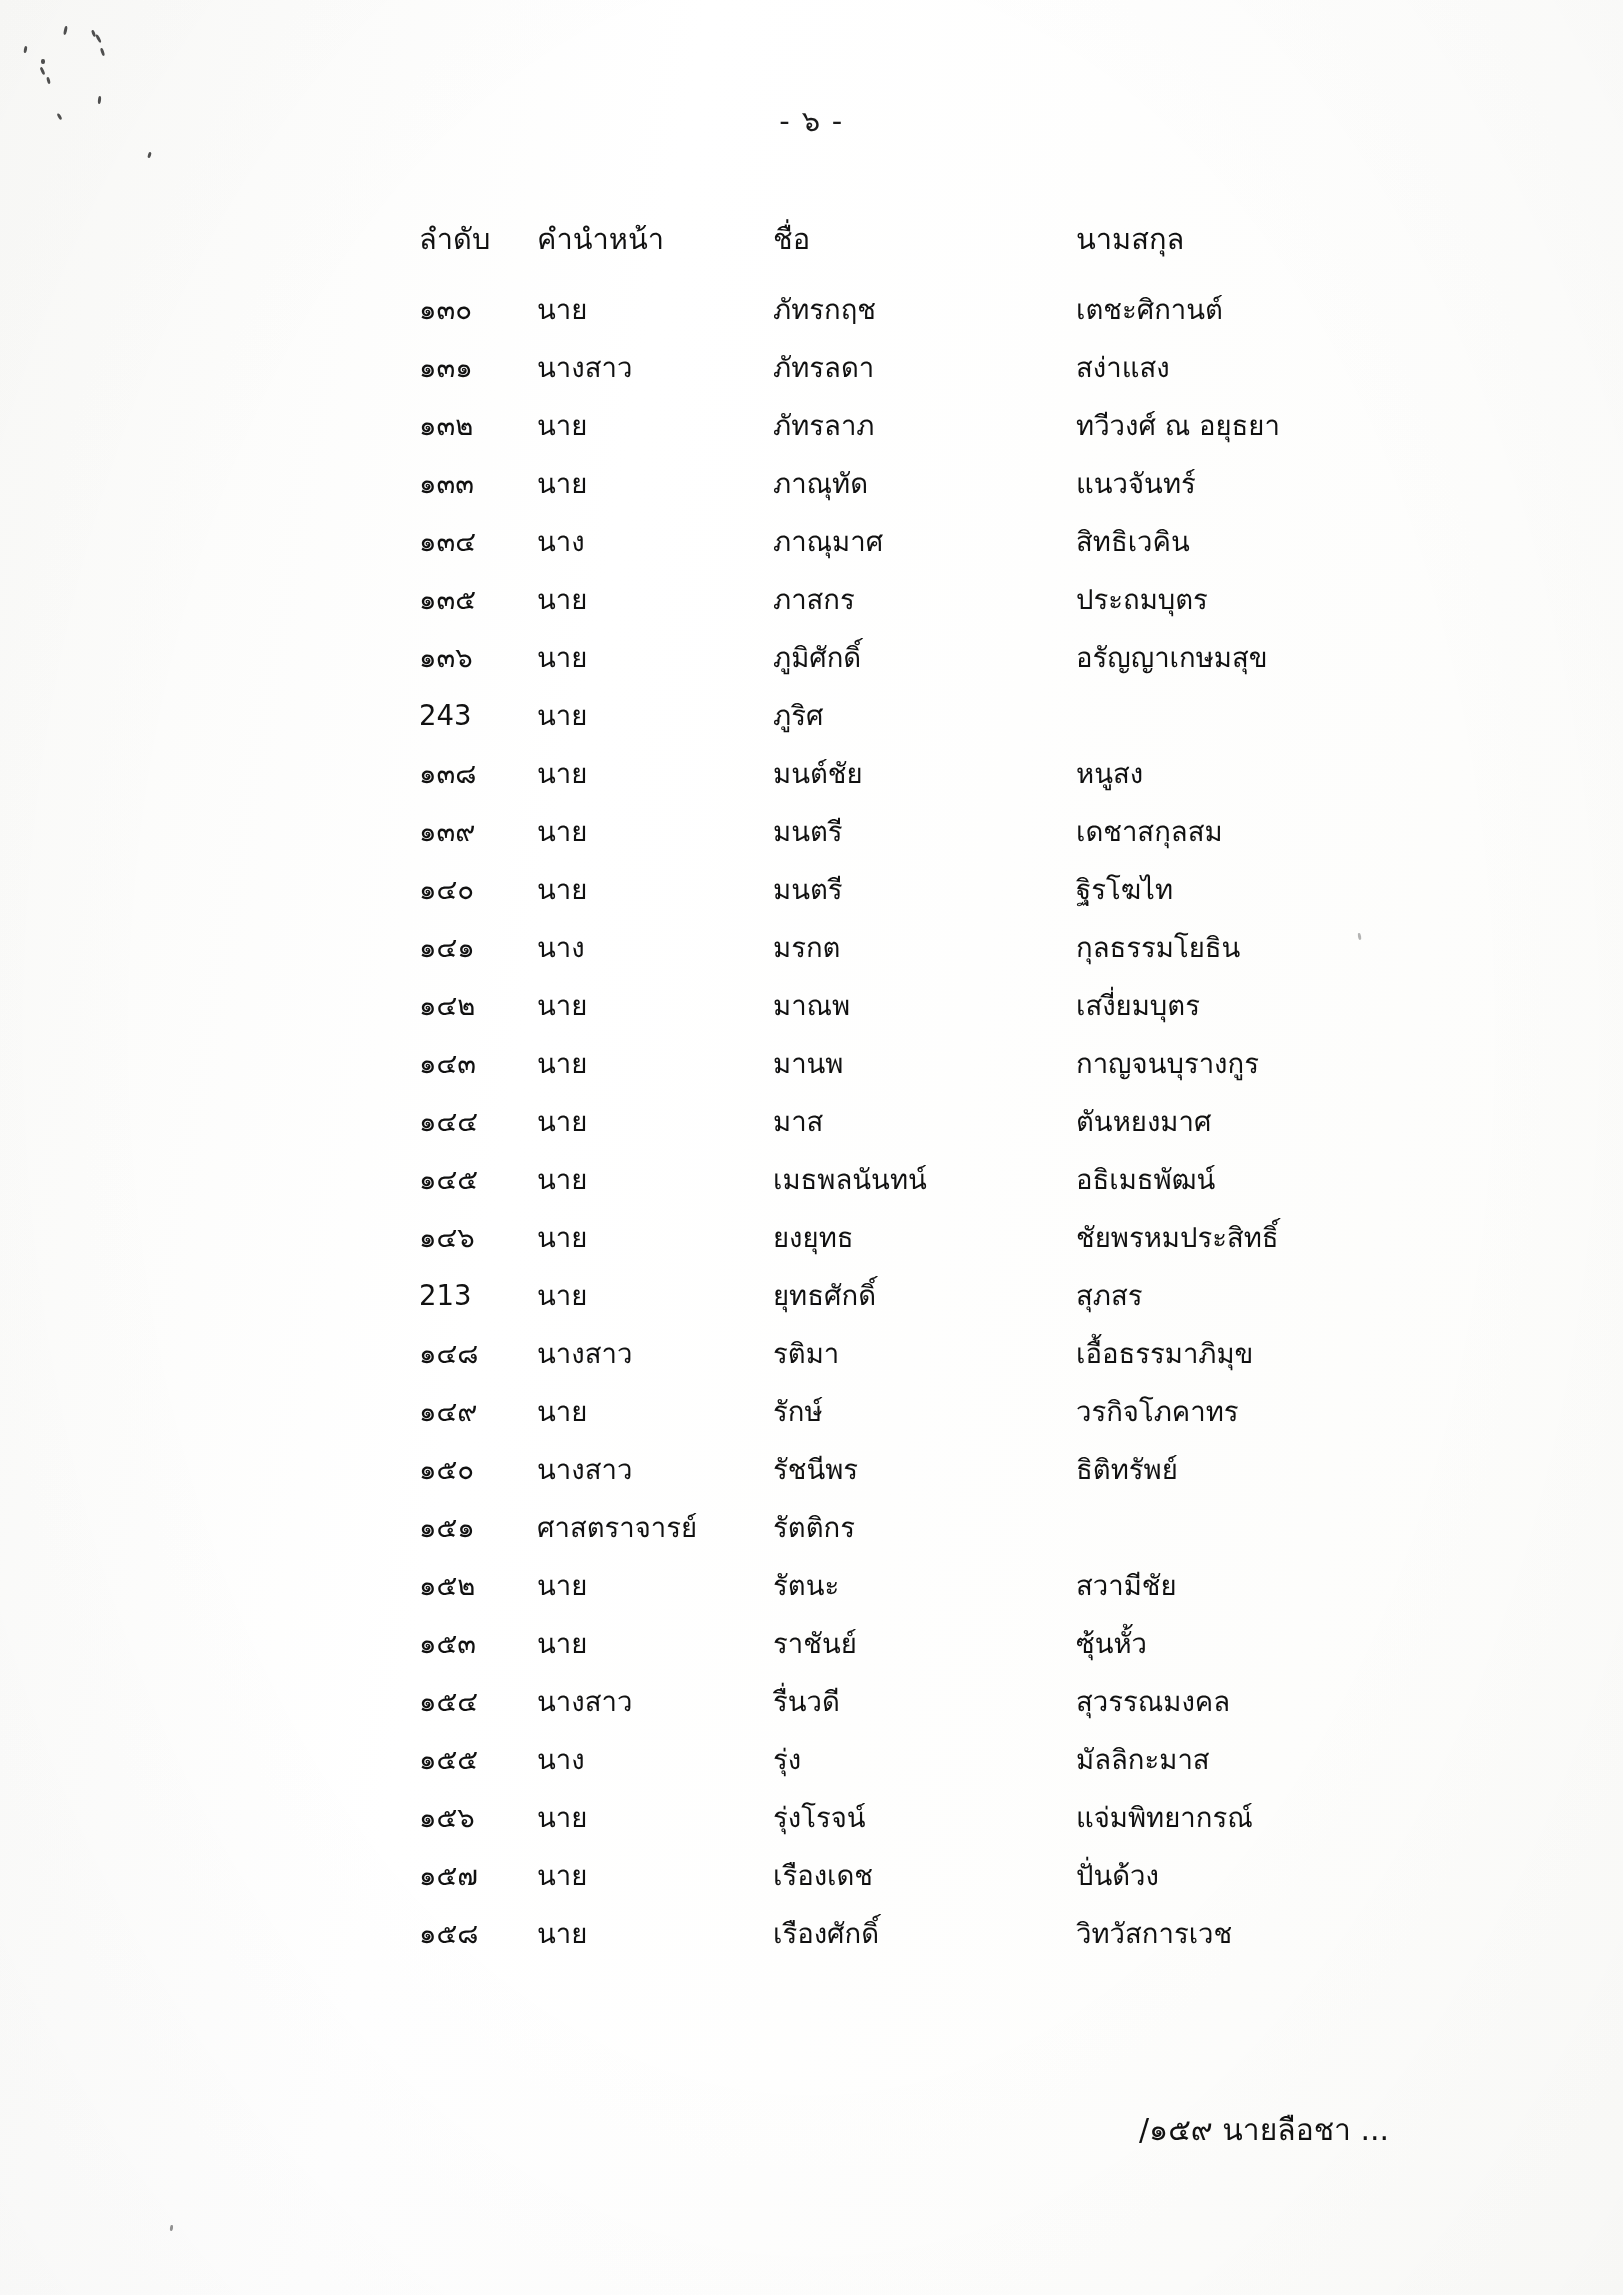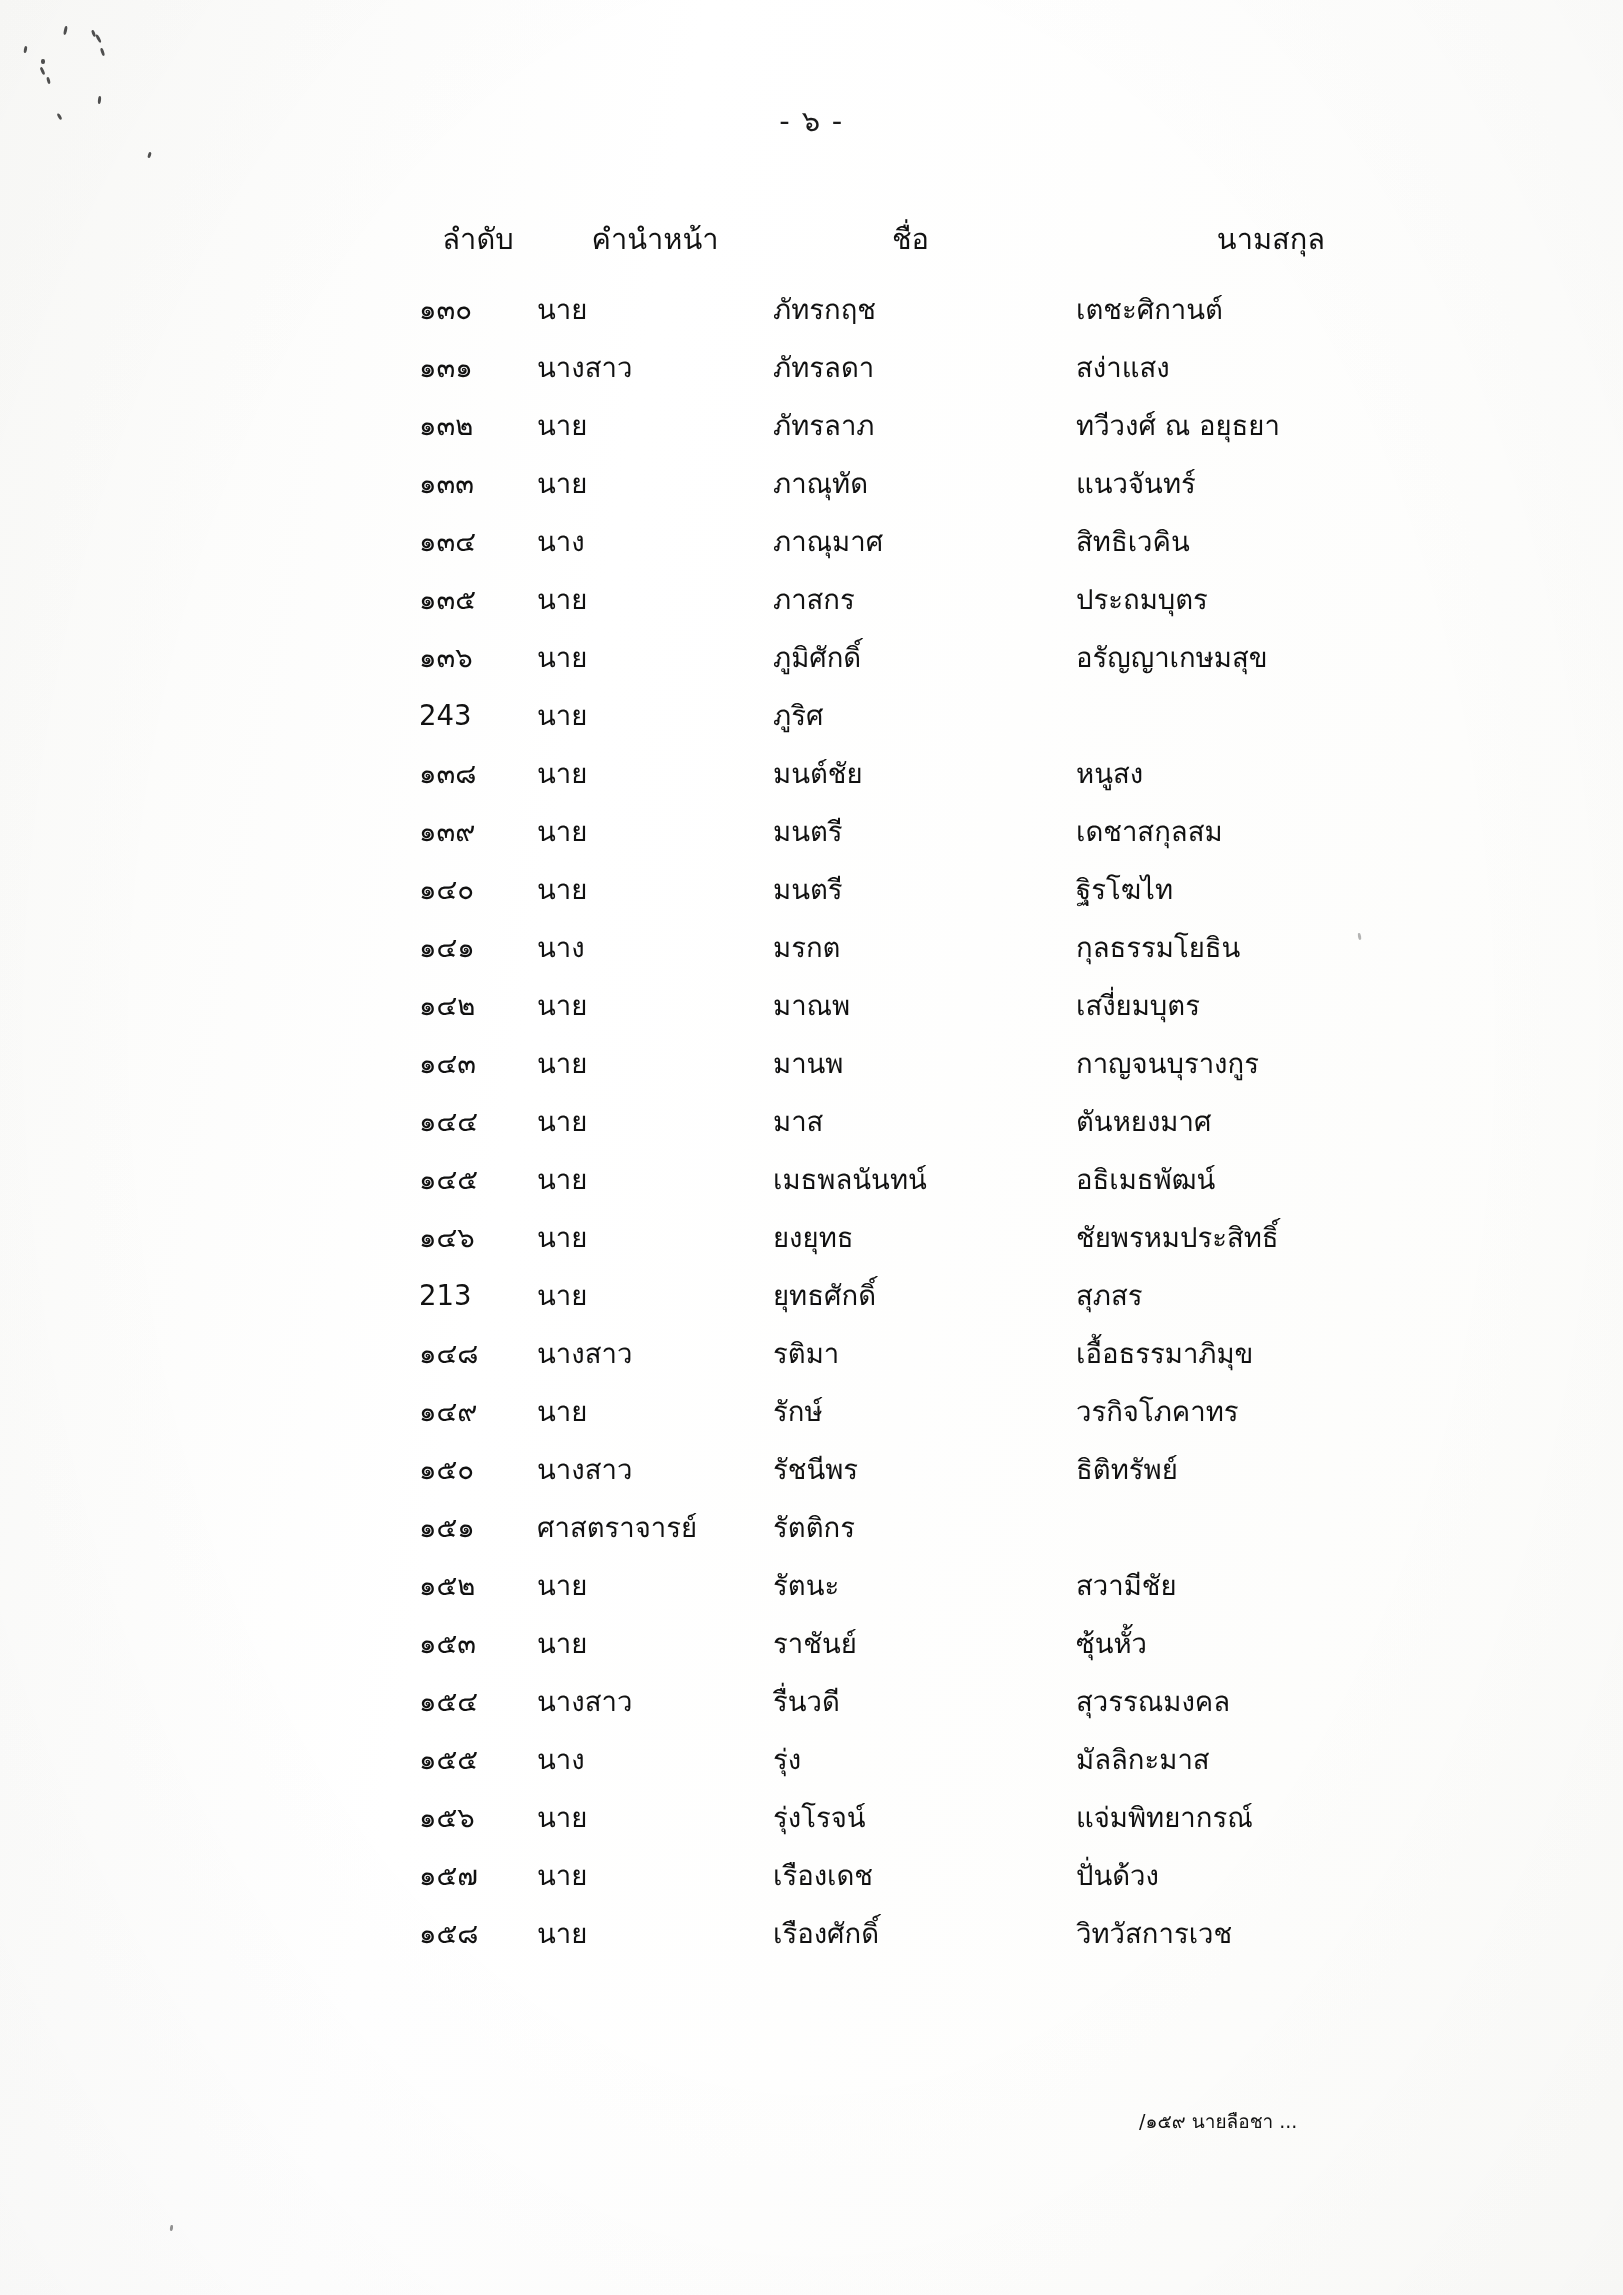--- a/index.html
+++ b/index.html
@@ -56,38 +56,37 @@
   }
 
   .row {
     display: flex;
     align-items: baseline;
     height: 58px;
   }
   .head-row {
     height: 71px;
     font-size: 29px;
-    text-align: center;
   }
 
   .c-order   { width: 118px; flex: 0 0 118px; font-size: 27.5px; }
   .c-title   { width: 236px; flex: 0 0 236px; font-size: 27.5px; }
   .c-first   { width: 275px; flex: 0 0 275px; font-size: 27.5px; }
   .c-last    { flex: 1 1 auto;                font-size: 27.5px; margin-left: 28px; }
 
   .head-row .c-order,
   .head-row .c-title,
   .head-row .c-first,
   .head-row .c-last { font-size: 29px; }
 
   .footnote {
     position: absolute;
     top: 2106px;
     left: 1139px;
-    font-size: 19px;
+    font-size: 30px;
     white-space: nowrap;
   }
 </style>
 </head>
 <body>
 
 <div class="page">
 
   <div class="paper-tint"></div>
 

